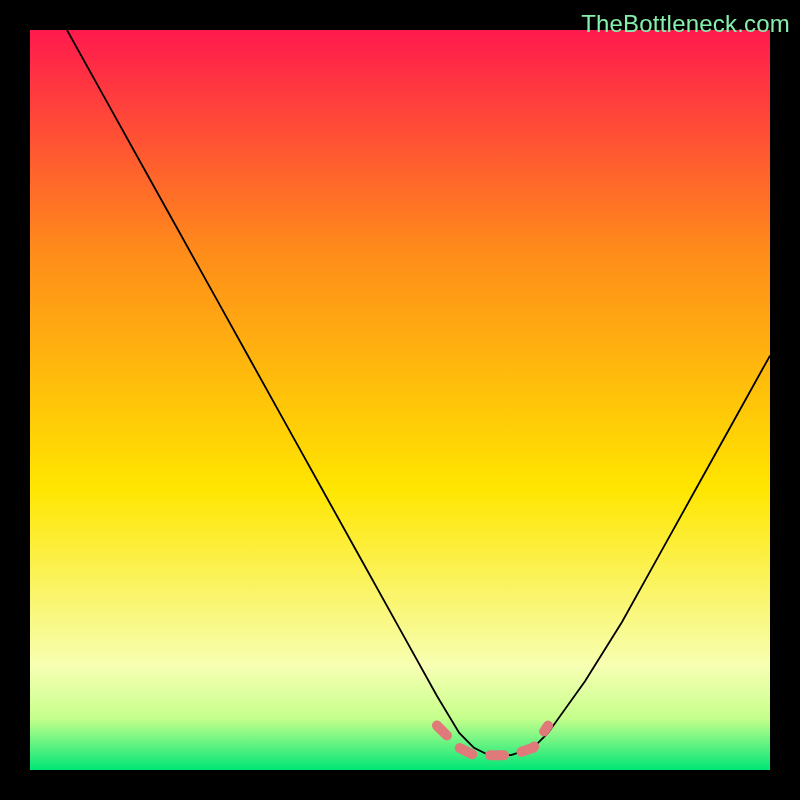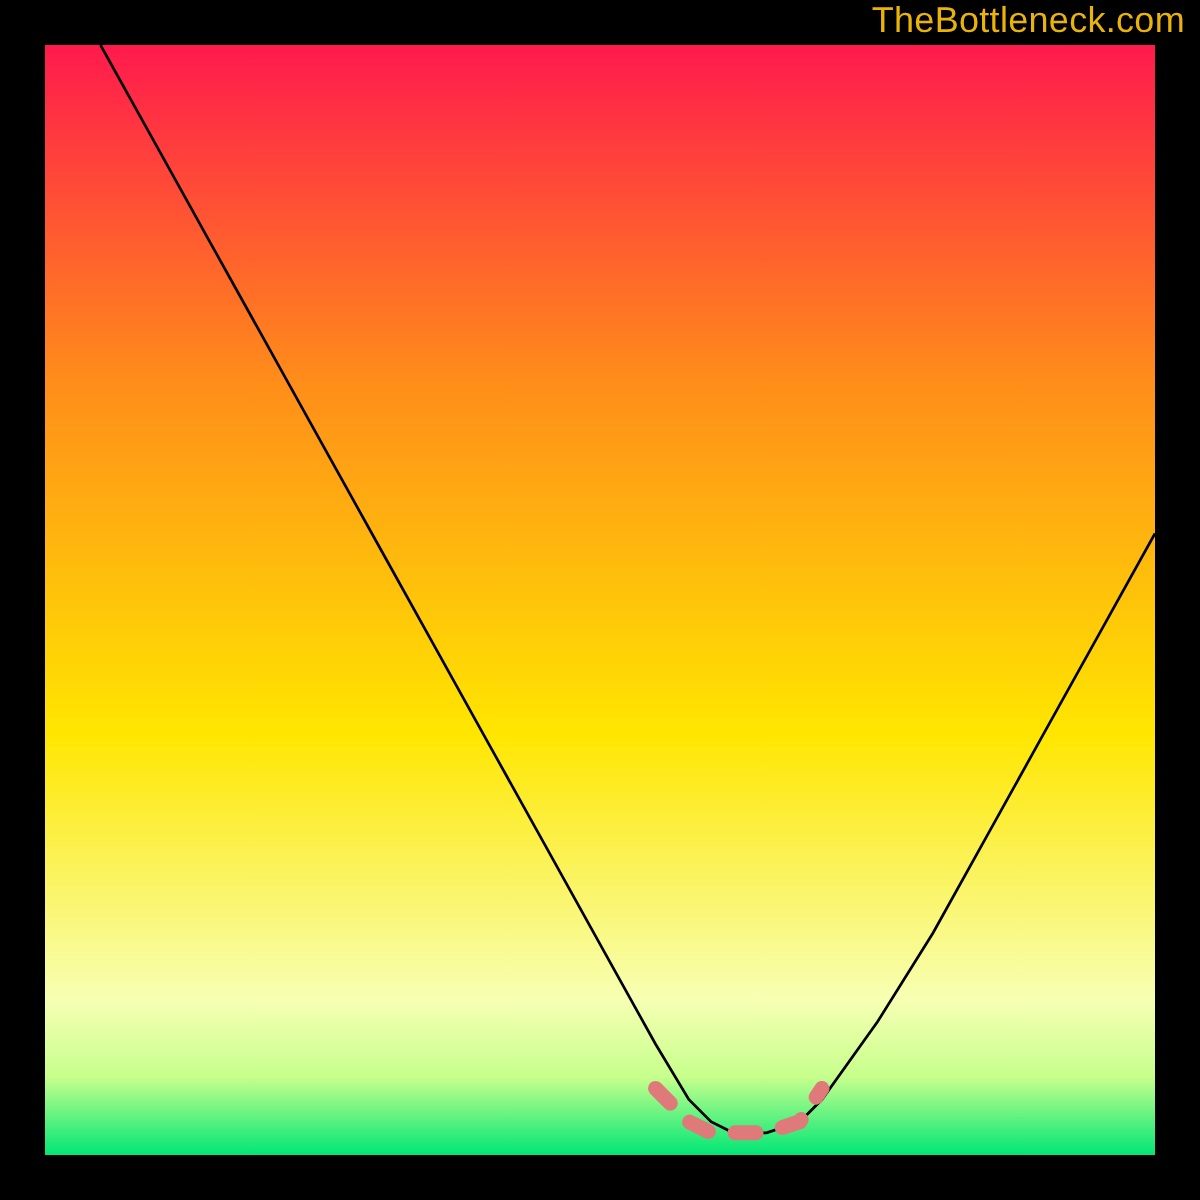--- a/index.html
+++ b/index.html
@@ -12,23 +12,23 @@
     font-family: Arial, Helvetica, sans-serif;
   }
   .frame {
     position: relative;
     width: 800px;
     height: 800px;
     background: #000;
   }
   .watermark {
     position: absolute;
-    top: 0;
+    top: 10px;
     right: 10px;
-    color: #eab308;
+    color: #86efac;
     font-size: 24px;
     font-weight: 500;
     letter-spacing: 0.2px;
     z-index: 10;
   }
   .plot-area {
     position: absolute;
     left: 30px;
     top: 30px;
     width: 740px;

